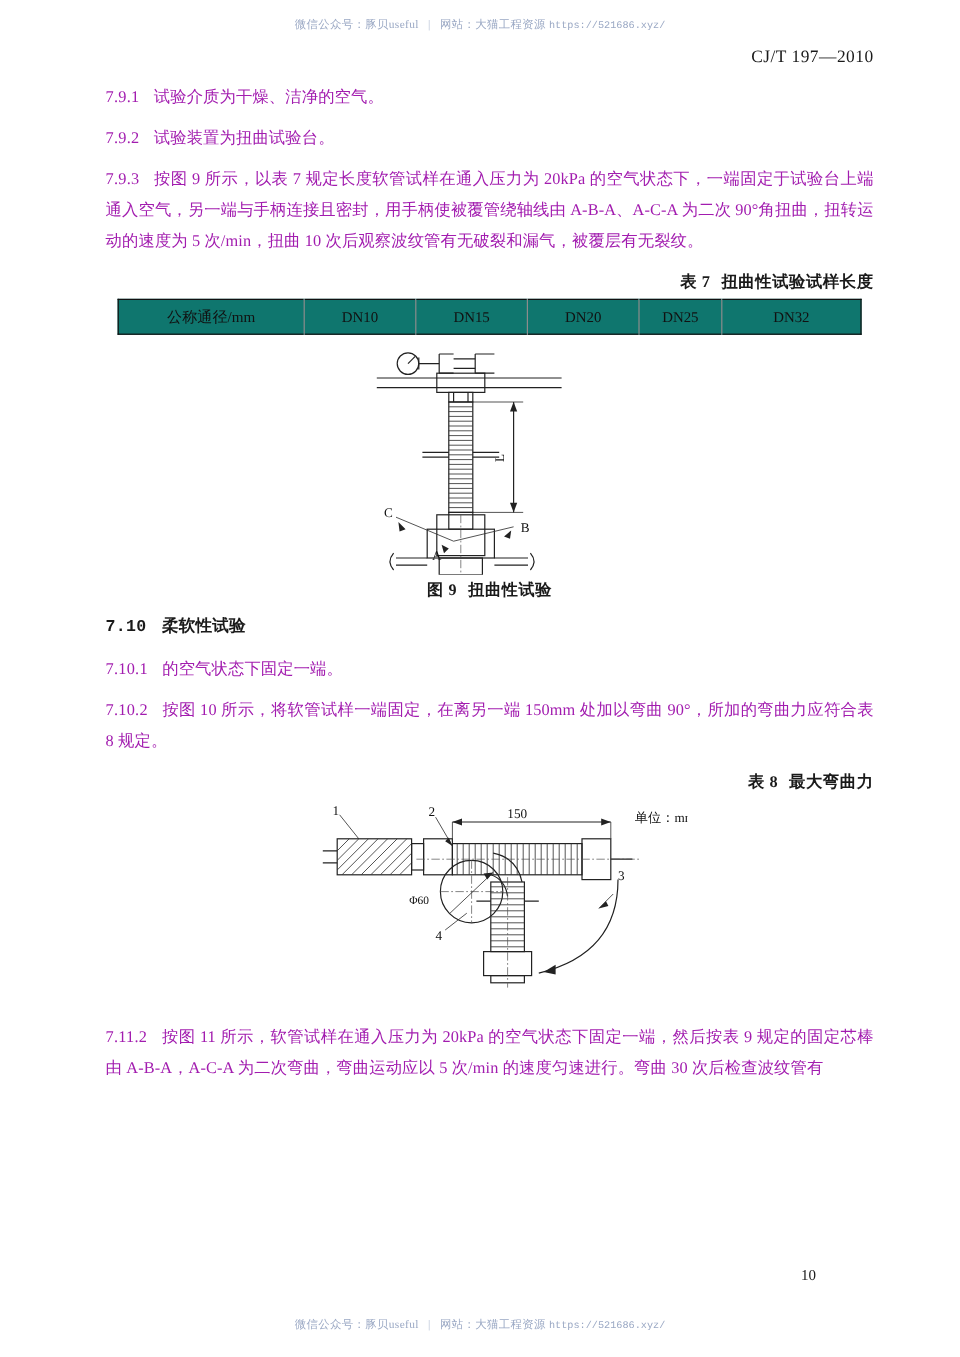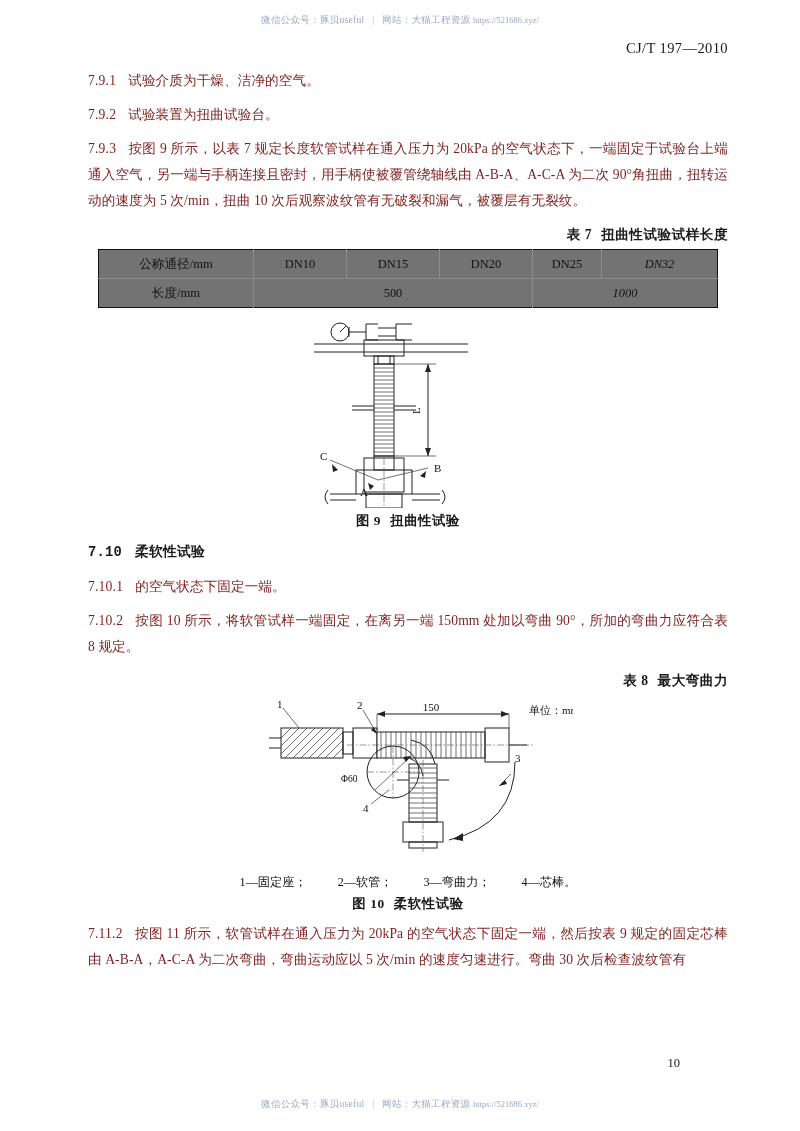--- a/index.html
+++ b/index.html
@@ -22,21 +22,21 @@
     text-align: center;
     font-family: "Liberation Serif", serif;
     font-size: 9.5px;
     color: #9aa8c4;
     letter-spacing: 0.3px;
     white-space: nowrap;
   }
   .watermark.top { top: 14px; }
   .watermark.bottom { top: 1098px; }
   .watermark .sep { padding: 0 5px; color: #b3bed4; }
-  .watermark .url { font-family: Liberation Serif, serif; font-size: 8.5px; letter-spacing: 0; }
+  .watermark .url { font-family: Liberation Mono, monospace; font-size: 8.5px; letter-spacing: 0; }
 
   
   .page {
     position: absolute;
     top: 40px; left: 88px;
     width: 640px;
   }
 
   .std-header {
     text-align: right;
@@ -46,21 +46,21 @@
     padding-bottom: 3px;
     letter-spacing: 0.4px;
   }
 
   
   .para {
     font-size: 13.6px;
     line-height: 26px;
     margin: 8px 0 0 0;
     text-align: justify;
-    color: #7f1d1d;
+    color: #a21caf;
     letter-spacing: 0.1px;
   }
   .para .num {
     font-family: "Liberation Serif", serif;
     letter-spacing: 0.2px;
   }
   .para .num-gap { display: inline-block; width: 12px; }
   .sec-title {
     font-size: 13.8px;
     line-height: 26px;
@@ -79,35 +79,35 @@
     margin: 12px 0 5px 0;
     letter-spacing: 0.5px;
   }
   .tbl-caption .gap { display: inline-block; width: 9px; }
   table.doc {
     width: 620px;
     margin: 0 auto;
     border-collapse: collapse;
     table-layout: fixed;
     border: 1.6px solid #111;
-    background: #737373;
+    background: #0f766e;
   }
   table.doc td {
     border: 1px solid #8c8c8c;
     text-align: center;
     font-size: 12.4px;
     height: 29px;
     padding: 2px 3px;
     font-family: "Liberation Serif", serif;
     color: #111;
   }
   table.doc td.hd { font-size: 12.6px; }
   table.doc tr.row-top td { border-top: none; }
   table.doc td:first-child { border-left: none; }
-  table.doc td:last-child { border-right: none; font-style: italic; }
+  table.doc td:last-child { border-right: none; }
   table.doc tr:last-child td { border-bottom: none; }
 
   
   .figure { text-align: center; margin-top: 10px; }
   .fig-caption {
     text-align: center;
     font-size: 13.4px;
     font-weight: bold;
     margin-top: 4px;
     letter-spacing: 0.6px;
@@ -160,25 +160,20 @@
 
   <table class="doc">
     <tbody>
         <tr class="row-top">
       <td class="hd" style="width:155px">公称通径/mm</td>
       <td style="width:93px">DN10</td>
       <td style="width:93px">DN15</td>
       <td style="width:93px">DN20</td>
       <td style="width:69px">DN25</td>
       <td>DN32</td>
-    </tr>
-    <tr>
-      <td class="hd">长度/mm</td>
-      <td colspan="3">500</td>
-      <td colspan="2">1000</td>
     </tr>
   </tbody>
     </table>
 
   <div class="figure">
     <svg width="200" height="190" viewBox="0 0 200 190">
 
       <circle cx="32" cy="14" r="9" class="st0"></circle>
       <line x1="32" y1="14" x2="38" y2="8" class="st0"></line>
       <line x1="41" y1="14" x2="58" y2="14" class="st0"></line>
@@ -375,27 +370,20 @@
       <rect x="166" y="142" width="28" height="6" class="st0" fill="#fff"></rect>
       <line x1="180" y1="60" x2="180" y2="152" class="st-ctr"></line>
 
       <path d="M 272 62 Q 272 124 206 140" class="st0" fill="none"></path>
       <polygon points="210,139 220,133 220,141" fill="#222"></polygon>
       <line x1="256" y1="86" x2="268" y2="74" class="st-thin"></line>
       <polygon points="256,86 262,80 264,84" fill="#222"></polygon>
       <text class="lbl" x="272" y="62">3</text>
     </svg>
 
-    <div class="fig-key">
-      <span class="item">1—固定座；</span>
-      <span class="item">2—软管；</span>
-      <span class="item">3—弯曲力；</span>
-      <span class="item">4—芯棒。</span>
-    </div>
-    <div class="fig-caption"><span>图 10</span><span class="gap"></span><span>柔软性试验</span></div>
   </div>
 
 
 
   <p class="para"><span class="num">7.11.2</span><span class="num-gap"></span><span>按图 11 所示，软管试样在通入压力为 20kPa 的空气状态下固定一端，然后按表 9 规定的固定芯棒由 A-B-A，A-C-A 为二次弯曲，弯曲运动应以 5 次/min 的速度匀速进行。弯曲 30 次后检查波纹管有</span></p>
 
 </div>
 
 <div class="page-number">10</div>
 

